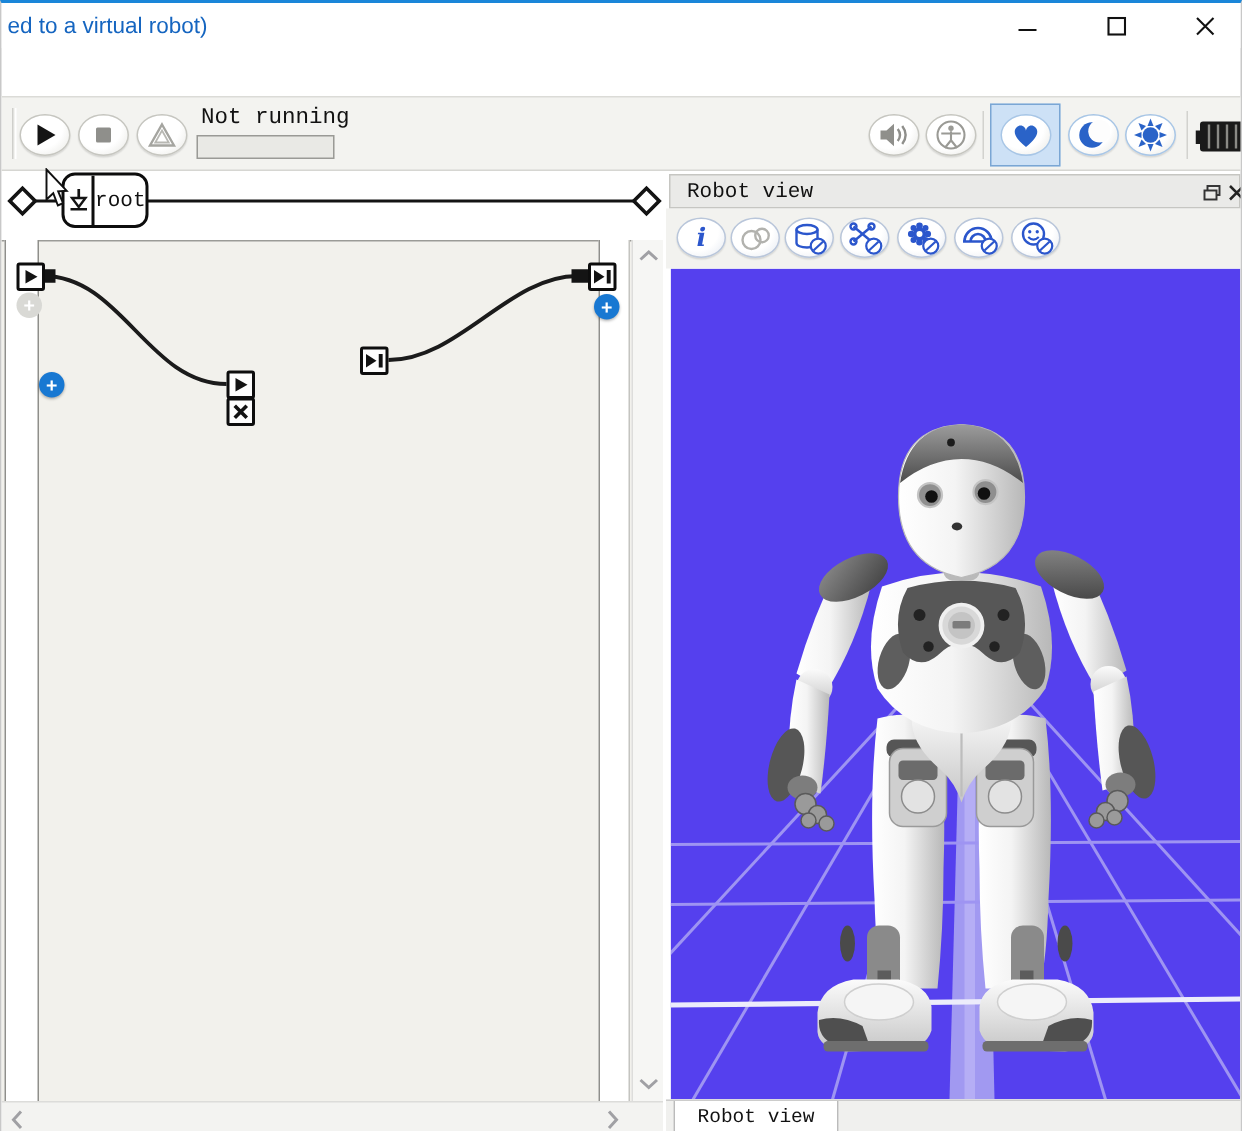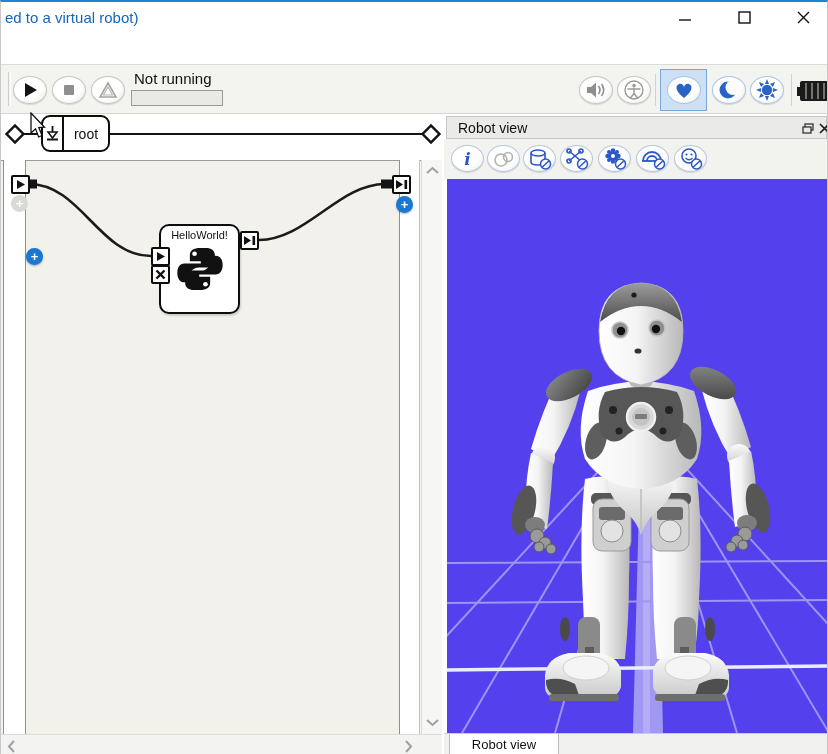--- a/index.html
+++ b/index.html
@@ -1,21 +1,21 @@
 <!DOCTYPE html>
 <html><head>
 <meta charset="utf-8">
 <style>
   * { margin:0; padding:0; box-sizing:border-box; }
   html,body { width:828px; height:754px; background:#f0f0ee; }
   body { font-family:"Liberation Sans","DejaVu Sans",sans-serif; }
   #window { position:relative; width:828px; height:754px; background:#fff; overflow:hidden;
             border-top:2px solid #1a86d9; border-left:1px solid #c8c8c8; border-right:1px solid #c8c8c8;padding-left:12px; }
   .abs { position:absolute; }
-  .mono { font-family:Liberation Sans, sans-serif; }
+  .mono { font-family:Liberation Mono, monospace; }
 
   
   .titlebar { left:0; top:0; width:828px; height:30px; background:#fff; }
   .title-text { left:4px; top:7px; font-size:15px; color:#1565c0; white-space:nowrap; }
   .winbtn { top:0; width:46px; height:30px; display:flex; align-items:center; justify-content:center; }
 
   
   .main-toolbar { left:0; top:62px; width:828px; height:50px; background:#f3f3f0;
                   border-top:1px solid #dbdbd7; border-bottom:1px solid #d6d6d2; }
   .tb-handle { left:7px; top:70px; width:3px; height:34px; border-left:1px solid #cfcfcb; border-right:1px solid #fff; }
@@ -25,21 +25,21 @@
               box-shadow:0 1px 1px rgba(0,0,0,.12); }
   .oval-blue { border:1px solid #a8c6e6; }
   .tb-sep { top:72px; width:1px; height:32px; background:#d2d2ce; }
   .status-text { left:133px; top:68px; font-size:15px; color:#111; }
   .progress { left:130px; top:88px; width:92px; height:16px; background:#e9e9e5; border:1px solid #9a9a96; }
   .sel-box { left:659px; top:67px; width:47px; height:42px; background:#cde1f6; border:1px solid #7aa6d4;
              display:flex; align-items:center; justify-content:center; }
 
   
   .breadcrumb { left:0; top:112px; width:443px; height:46px; background:#fff; }
-  .root-node { left:40px; top:113px; width:69px; height:37px; background:#fff; border:2px solid #0d0d0d;
+  .root-node { left:40px; top:113px; width:58px; height:37px; background:#fff; border:2px solid #0d0d0d;
                border-radius:9px; display:flex; align-items:stretch; overflow:hidden; }
   .root-icon-cell { width:21px; display:flex; align-items:center; justify-content:center; border-right:2px solid #0d0d0d; }
   .root-label { flex:1; display:flex; align-items:center; justify-content:center; font-size:14px; color:#111; }
 
   
   .canvas { left:0; top:158px; width:441px; height:574px; background:#f2f1ec; border-top:1px solid #9b9b97; }
   .strip-left  { left:2px;  top:158px; width:23px; height:574px; background:#fff;
                  border-left:1px solid #8f8f8b; border-right:1px solid #8f8f8b; }
   .strip-right { left:398px; top:158px; width:21px; height:574px; background:#fff;
                  border-left:1px solid #8f8f8b; border-right:1px solid #c4c4c0; }
@@ -205,29 +205,20 @@
   </svg>
 
   <div class="abs port" style="left:10px; top:173px;">
     <svg width="11" height="11">
         <polygon points="2,1 10,5.5 2,10" fill="#111"></polygon>
       </svg>
   </div>
   <div class="abs plus plus-gray" style="left:10px; top:193px;">+</div>
   <div class="abs plus plus-blue" style="left:25px; top:246px;">+</div>
 
-  <div class="abs flow-box">
-    <div class="flow-box-title mono">HelloWorld!</div>
-    <svg width="50" height="52" viewBox="0 0 64 64" style="margin-top:2px;">
-      <path d="M32 5 c-8 0-13 3-13 9 v8 h14 v3 H12 c-6 0-9 5-9 12 s3 12 9 12 h7 v-8 c0-6 5-11 11-11 h12 c5 0 9-4 9-9 v-7 c0-6-5-9-11-9 z" fill="#111"></path>
-      <circle cx="25" cy="12.5" r="3" fill="#fff"></circle>
-      <path d="M32 59 c8 0 13-3 13-9 v-8 H31 v-3 h21 c6 0 9-5 9-12 s-3-12-9-12 h-7 v8 c0 6-5 11-11 11 H22 c-5 0-9 4-9 9 v7 c0 6 5 9 11 9 z" fill="#111"></path>
-      <circle cx="39" cy="51.5" r="3" fill="#fff"></circle>
-    </svg>
-  </div>
   <div class="abs port" style="left:150px; top:245px;">
     <svg width="11" height="11">
         <polygon points="2,1 10,5.5 2,10" fill="#111"></polygon>
       </svg>
   </div>
   <div class="abs port" style="left:150px; top:263px;">
     <svg width="11" height="11">
         <path d="M1.5,1.5 L9.5,9.5 M9.5,1.5 L1.5,9.5" stroke="#111" stroke-width="2.4"></path>
       </svg>
   </div>

